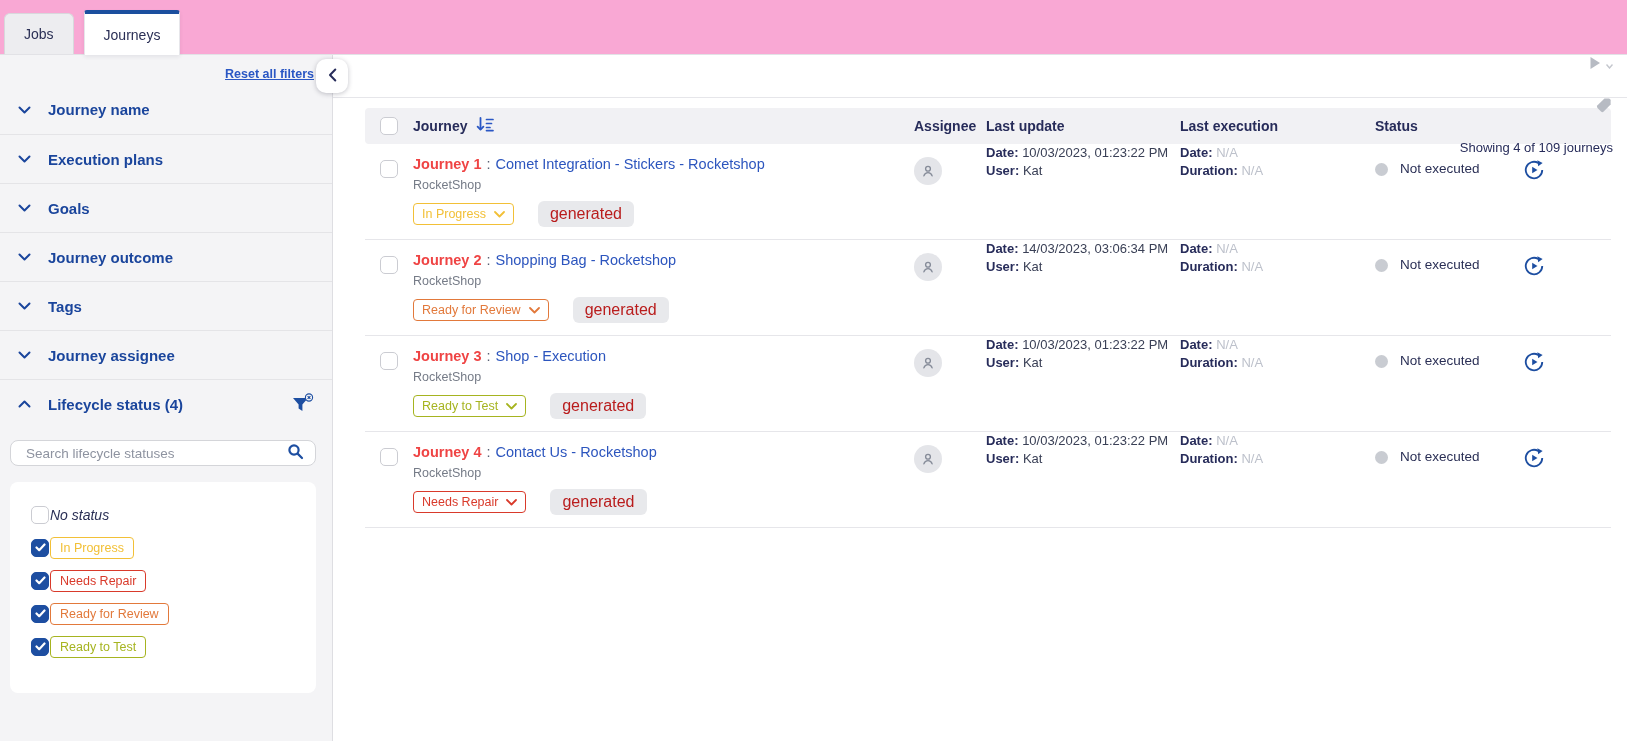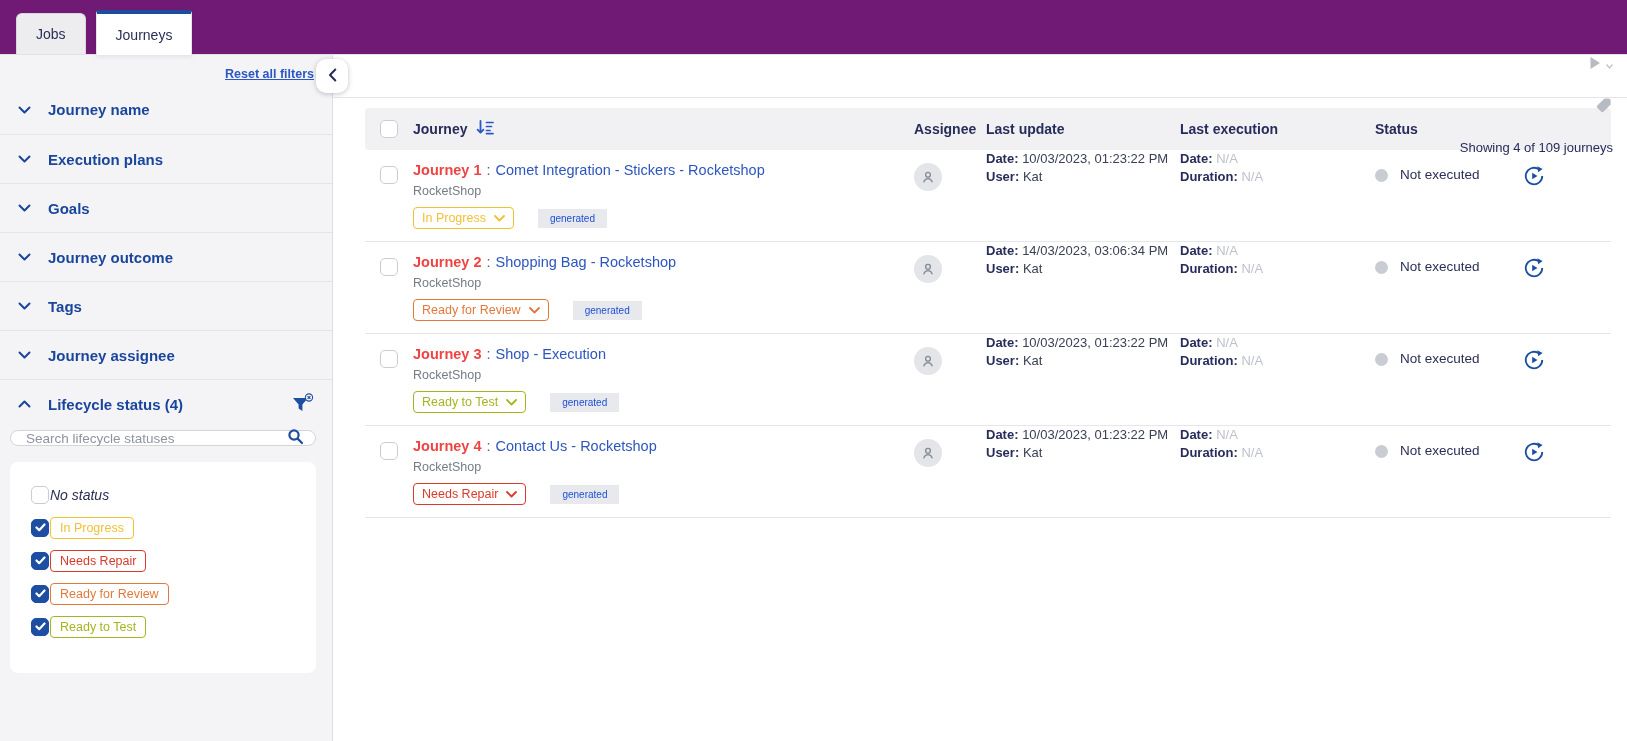--- a/index.html
+++ b/index.html
@@ -4,22 +4,22 @@
 <style>
   * { box-sizing: border-box; }
   html,body { margin:0; padding:0; }
   body {
     width:1627px; height:741px; overflow:hidden;
     font-family:"Liberation Sans", sans-serif;
     background:#ffffff; color:#272C5A;
   }
   
   .tabbar {
-    height:55px; background:#701a75; display:flex; align-items:flex-end;
-    padding-left:16px; border-bottom:1px solid #E2E2E6; position:relative; z-index:2;
+    height:55px; background:#f9a8d4; display:flex; align-items:flex-end;
+    padding-left:4px; border-bottom:1px solid #E2E2E6; position:relative; z-index:2;
   }
   .tab { font-size:14px; color:#2A2F55; padding:0 19px; display:flex; align-items:center; cursor:pointer; }
   .tab-jobs { background:#EDEDF0; border:1px solid #D8D8DC; border-bottom:none; border-radius:6px 6px 0 0; height:41px; }
   .tab-journeys {
     background:#fff; height:45px; margin-left:10px; margin-bottom:-1px;
     border-top:4px solid #1B4F9E; border-left:1px solid #E6E6EA; border-right:1px solid #E6E6EA;
     border-radius:3px 3px 0 0; box-shadow:0 2px 4px rgba(20,20,40,.07); z-index:3;
   }
   
   .content { display:flex; height:686px; position:relative; }
@@ -27,21 +27,21 @@
   .main { flex:1; background:#fff; position:relative; }
   
   .sidebar-top { height:30px; display:flex; justify-content:flex-end; align-items:center; padding:8px 18px 0; }
   .reset-link { color:#2A57C4; font-size:12.5px; font-weight:600; text-decoration:underline; cursor:pointer; }
   .fsection { display:flex; align-items:center; gap:17px; height:49px; padding:0 18px; cursor:pointer; }
   .fsection + .fsection { border-top:1px solid #E4E4E7; }
   .flabel { font-size:15px; font-weight:bold; color:#1A459C; }
   .chev { flex:0 0 auto; display:flex; }
   .funnel { margin-left:auto; display:flex; cursor:pointer; }
   .search-wrap {
-    margin:2px 16px 0 10px; height:16px; background:#fff;
+    margin:12px 16px 0 10px; height:26px; background:#fff;
     border:1px solid #D4D5D9; border-radius:8px;
     display:flex; align-items:center; padding:0 11px 0 13px; gap:8px;
   }
   .search-wrap input {
     border:none; outline:none; flex:1; font-size:13.5px; color:#2A2F55;
     background:transparent; font-family:"Liberation Sans", sans-serif;
   }
   .search-wrap input::placeholder { color:#8E93A0; }
   .status-card { margin:16px 16px 0 10px; background:#fff; border-radius:8px; padding:16px 0 30px; }
   .opt-row { display:flex; align-items:center; gap:1px; padding:0 21px; height:33px; }
@@ -61,40 +61,40 @@
     display:flex; align-items:center; justify-content:center; cursor:pointer; z-index:4;
   }
   
   .mtoolbar { height:43px; display:flex; align-items:flex-end; gap:22px; padding:0 14px 0 40px; border-bottom:1px solid #E6E6EA;flex-direction:column; }
   .icon-btn { display:flex; align-items:center; gap:3px; background:none; border:none; padding:0; cursor:default; }
   .showing { margin-left:auto; font-size:13px; color:#272C5A; }
   
   .table { margin:10px 16px 0 32px; }
   .grid { display:grid; grid-template-columns:48px 1fr 72px 194px 195px 140px 96px; }
   .thead {
-    background:#F1F1F4; border-radius:4px; height:42px; align-items:center;
+    background:#F1F1F4; border-radius:4px; height:36px; align-items:center;
     font-weight:bold; font-size:14px; color:#272C5A;margin-top:7px;
   }
   .th-journey { display:flex; align-items:center; gap:9px; }
   .c-check { display:flex; justify-content:center; }
   .trow { border-bottom:1px solid #E6E6EA; align-items:start; }
   .trow .c-check { padding-top:16px; }
   .c-journey { padding:11px 0 12px; }
   .jline { font-size:14.5px; line-height:19px; }
   .jlink { text-decoration:none; cursor:pointer; }
   .jname { color:#ef4444; font-weight:bold; }
   .jsep { color:#5A6074; margin:0 5px; }
   .jtitle { color:#2C55BE; }
   .jsub { font-size:12.5px; color:#757B87; margin-top:3px; line-height:16px; }
   .jbadges { display:flex; align-items:center; gap:24px; margin-top:8px; }
   .lc-badge {
     border:1.5px solid; border-radius:4px; padding:3px 8px; font-size:12.5px;
     display:inline-flex; align-items:center; gap:8px; background:#fff; cursor:pointer;
   }
-  .gen-tag { background:#E8E9EC; color:#1d4ed8; border-radius:0; padding:4px 12px; font-size:10px; }
+  .gen-tag { background:#E8E9EC; color:#b91c1c; border-radius:6px; padding:4px 12px; font-size:16px; }
   .c-assignee { padding-top:13px; display:flex; }
   .avatar { width:28px; height:28px; border-radius:50%; background:#E4E5E9; display:flex; align-items:center; justify-content:center; }
   .c-dates { font-size:13px; line-height:18px; color:#3A4056; }
   .dlabel { font-weight:bold; color:#272C5A; }
   .na { color:#BDC1CB; }
   .c-status { padding-top:17px; display:flex; gap:12px; align-items:center; }
   .dot { width:13px; height:13px; border-radius:50%; background:#C9CCD2; margin-top:2px; flex:0 0 auto; }
   .status-text { font-size:13.5px; color:#2A2F55; }
   .c-run { padding-top:15px; padding-left:8px; display:flex; }
   .run-btn { background:none; border:none; padding:0; cursor:pointer; display:flex; }

